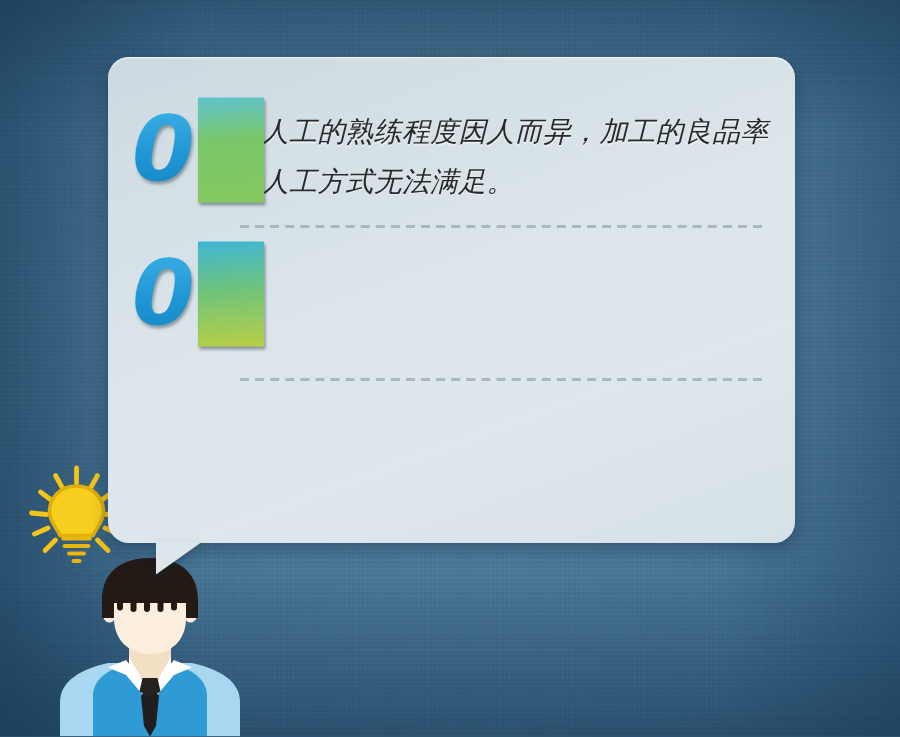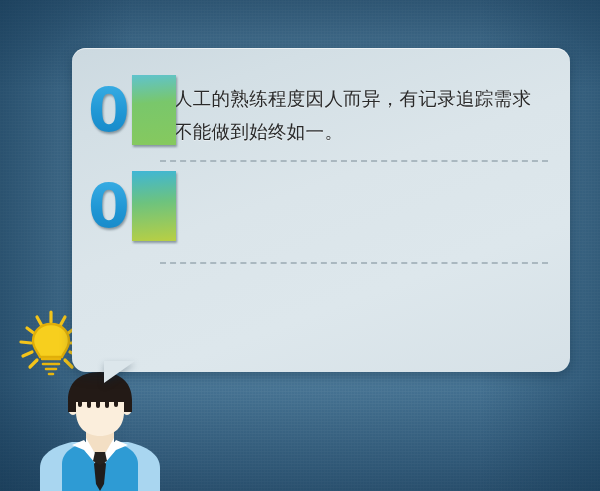--- a/index.html
+++ b/index.html
@@ -25,24 +25,25 @@
   #bg-texture {
     position:absolute; inset:0; opacity:.055;
     background-image:
       repeating-linear-gradient(0deg, rgba(255,255,255,.7) 0 1px, rgba(0,0,0,0) 1px 3px),
       repeating-linear-gradient(90deg, rgba(255,255,255,.5) 0 1px, rgba(0,0,0,0) 1px 3px);
   }
 
   
   #bubble {
     position:absolute;
-    left:72px; top:48px; width:498px; height:324px;
+    left:72px; top:38px; width:458px; height:324px;
     border-radius:14px;
     background:linear-gradient(160deg,#ccd9e0 0%,#d3dfe5 18%,#dbe5ea 45%,#dde7ec 70%,#d6e1e7 100%);
     box-shadow:0 4px 12px rgba(10,35,55,.34), 0 1px 0 rgba(255,255,255,.55) inset;
+    font-style:italic;
   }
   #bubble-tail {
     position:absolute;
     left:104px; top:361px;
     width:0; height:0;
     border-left:0 solid transparent;
     border-right:31px solid transparent;
     border-top:22px solid #dce6eb;
     filter:drop-shadow(0 3px 3px rgba(10,35,55,.28));
   }
@@ -166,22 +167,22 @@
 </div>
 
 <div id="bubble">
   <div id="rows">
 
     <div class="row r1">
       <div class="num n1">
         <span class="d0">0</span><span class="d1">1</span>
       </div>
       <div class="txt">
-        <span class="ln">人工的熟练程度因人而异，有记录追踪需求</span>
-        <span class="ln">不能做到始终如一。</span>
+        <span class="ln">人工的熟练程度因人而异，加工的良品率</span>
+        <span class="ln">人工方式无法满足。</span>
       </div>
     </div>
 
     <div class="divider"></div>
 
     <div class="row r2">
       <div class="num n2">
         <span class="d0">0</span><span class="d1">2</span>
       </div>
       <div class="txt">

